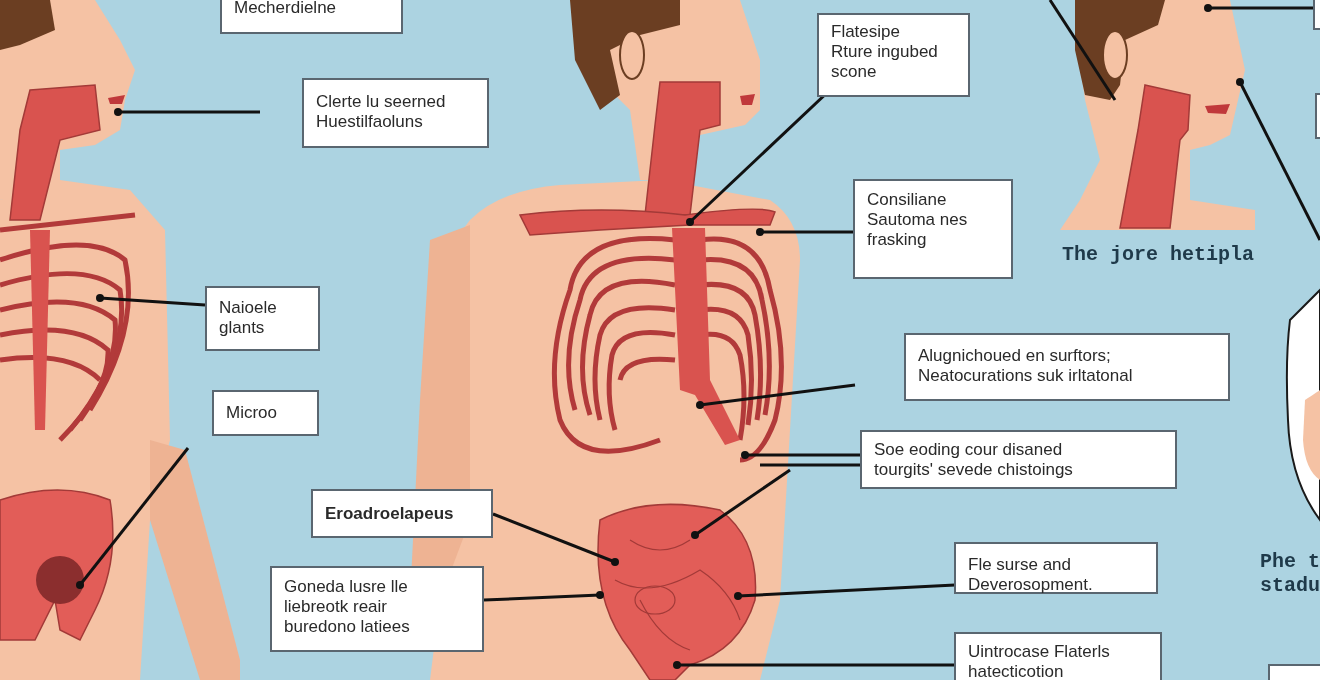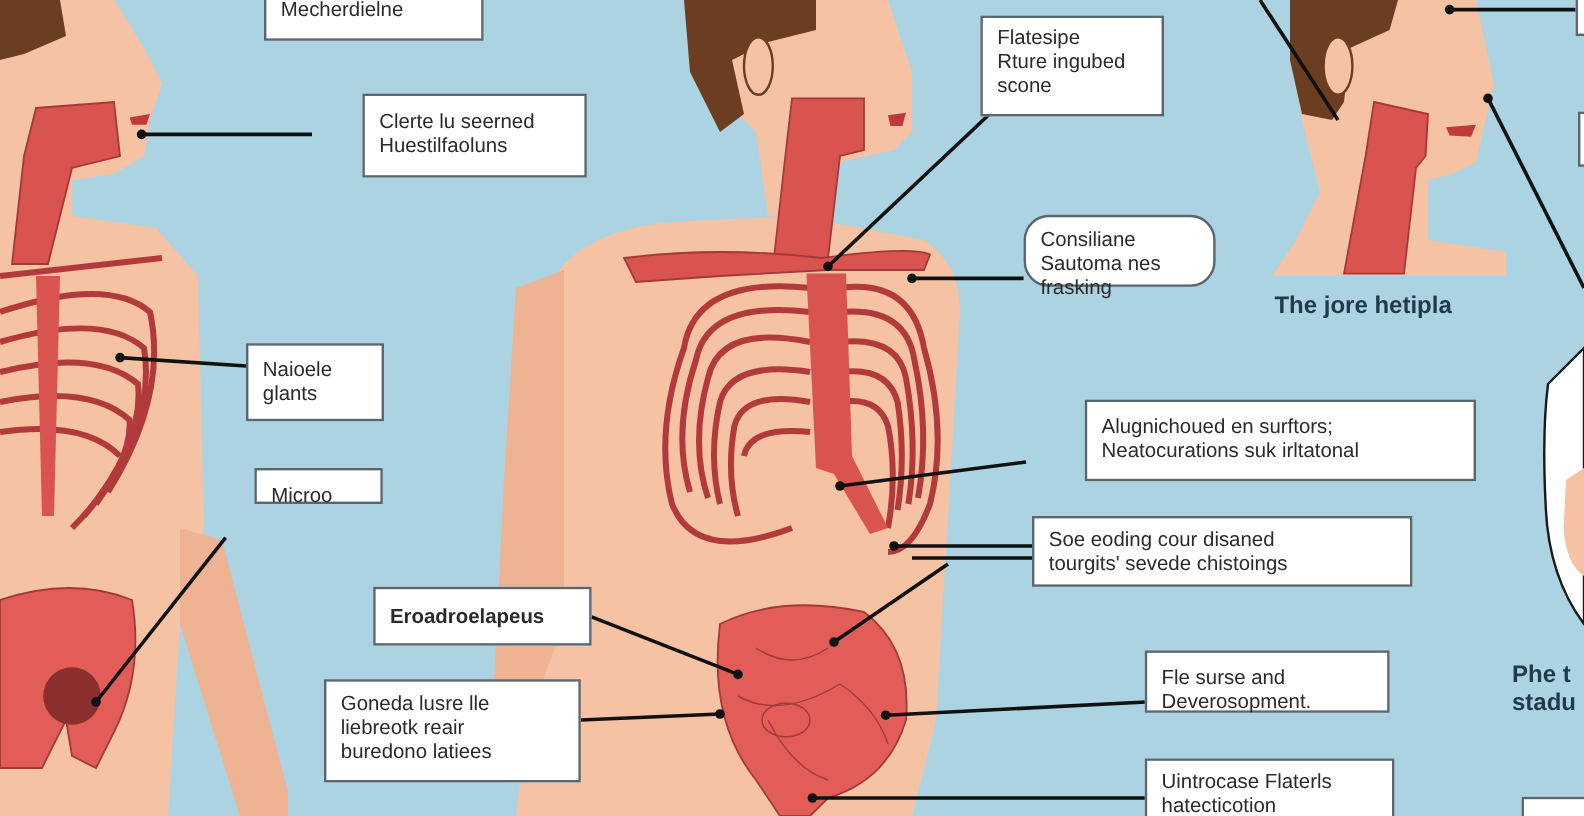--- a/index.html
+++ b/index.html
@@ -1,19 +1,19 @@
 <!DOCTYPE html>
 <html><head>
 <meta charset="utf-8">
 <style>
   html, body { margin:0; padding:0; }
   body { width:1320px; height:680px; overflow:hidden; background:#acd3e1; position:relative; font-family:"Liberation Sans", sans-serif; }
   #art { position:absolute; left:0; top:0; }
   .label { position:absolute; background:#ffffff; border:2px solid #5a6670; box-sizing:border-box; color:#2a2a2a; font-size:17px; line-height:20px; padding:8px 12px; white-space:pre-line; }
-  .caption { position:absolute; color:#1f3a4a; font-weight:bold; font-size:20px; line-height:24px; font-family:Liberation Sans, sans-serif; white-space:pre-line; }
+  .caption { position:absolute; color:#1f3a4a; font-weight:bold; font-size:20px; line-height:24px; font-family:Liberation Mono, monospace; white-space:pre-line; }
 </style>
 </head>
 <body>
 
 <svg id="art" width="1320" height="680" viewBox="0 0 1320 680">
 
   <g>
     <path d="M0,200 L60,180 L130,190 L165,230 L170,440 L150,520 L140,680 L0,680 Z" fill="#f5c2a4"></path>
     <path d="M150,440 L185,450 L240,660 L240,680 L200,680 L150,520 Z" fill="#eeb393"></path>
     <path d="M0,0 L95,0 L120,40 L135,70 L125,100 L120,130 L95,145 L60,150 L60,190 L0,200 Z" fill="#f5c2a4"></path>
@@ -109,29 +109,29 @@
     <circle cx="1208" cy="8" r="4"></circle>
       <circle cx="1240" cy="82" r="4"></circle>
   </g>
 </svg>
 
 <div class="label" style="left:220px; top:-8px; width:183px; height:42px; padding-top:4px;">Mecherdielne</div>
 <div class="label" style="left:259px; top:78px; width:187px; height:70px; padding-top:12px;margin-left:43px;">Clerte lu seerned
 Huestilfaoluns</div>
 <div class="label" style="left:205px; top:272px; width:115px; height:65px; padding-top:10px;margin-top:14px;">Naioele
 glants</div>
-<div class="label" style="left:212px; top:390px; width:107px; height:30px; padding-top:11px;">Microo</div>
+<div class="label" style="left:212px; top:390px; width:107px; height:46px; padding-top:11px;">Microo</div>
 <div class="label" style="left:311px; top:489px; width:182px; height:49px; padding-top:13px;font-weight:bold;">Eroadroelapeus</div>
 <div class="label" style="left:270px; top:566px; width:214px; height:86px; padding-top:9px;">Goneda lusre lle
 liebreotk reair
 buredono latiees</div>
 <div class="label" style="left:817px; top:13px; width:153px; height:84px; padding-top:7px;">Flatesipe
 Rture ingubed
 scone</div>
-<div class="label" style="left:853px; top:179px; width:160px; height:60px; padding-top:9px;border-radius:21px;">Consiliane
+<div class="label" style="left:853px; top:179px; width:160px; height:100px; padding-top:9px;">Consiliane
 Sautoma nes
 frasking</div>
 <div class="label" style="left:904px; top:333px; width:326px; height:68px; padding-top:11px;">Alugnichoued en surftors;
 Neatocurations suk irltatonal</div>
 <div class="label" style="left:860px; top:430px; width:317px; height:59px; padding-top:8px;">Soe eoding cour disaned
 tourgits' sevede chistoings</div>
 <div class="label" style="left:954px; top:542px; width:204px; height:52px; padding-top:11px;">Fle surse and
 Deverosopment.</div>
 <div class="label" style="left:954px; top:632px; width:208px; height:60px; padding-top:8px;">Uintrocase Flaterls
 hatecticotion</div>

